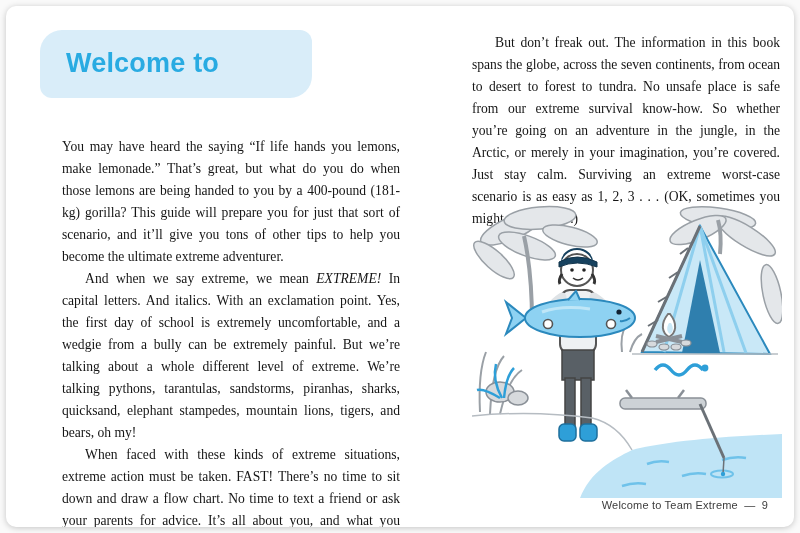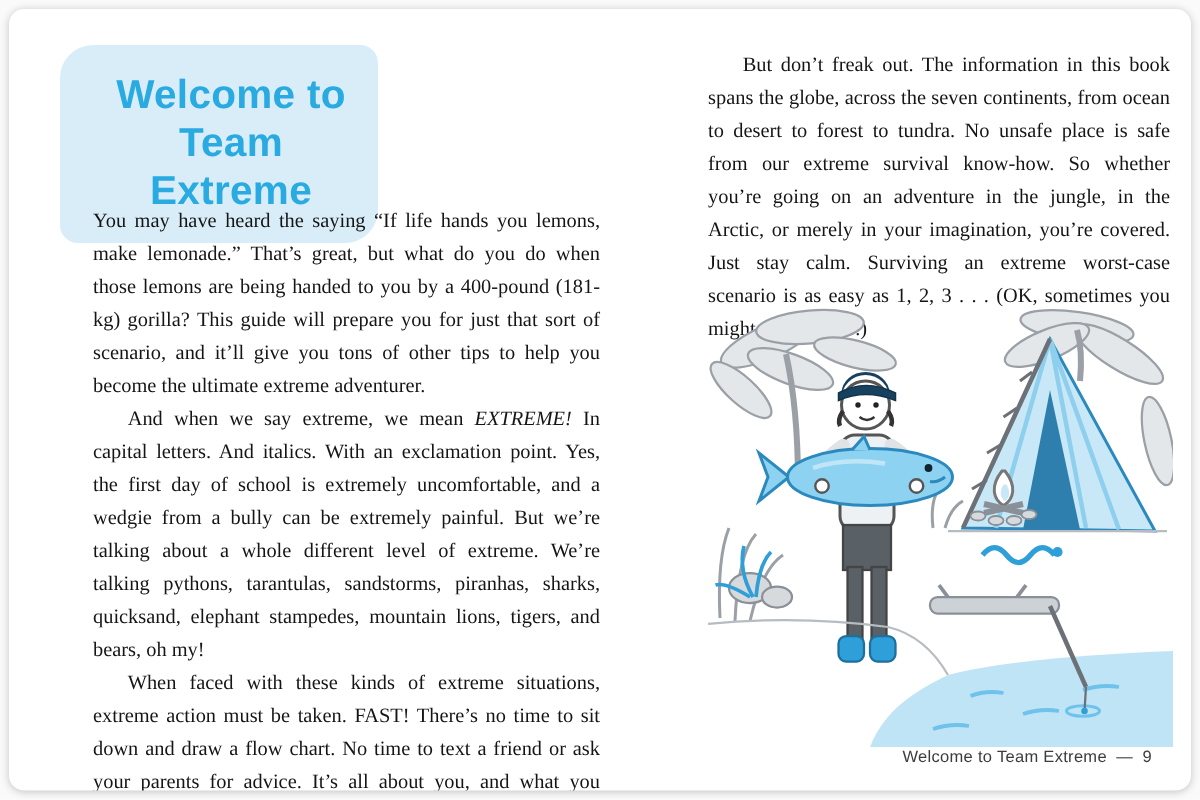--- a/index.html
+++ b/index.html
@@ -1,41 +1,40 @@
 <!DOCTYPE html>
 <html><head>
 <meta charset="utf-8">
 <style>
   html,body{margin:0;padding:0;background:#fafafa;}
   body{width:800px;height:533px;position:relative;font-family:"Liberation Serif",serif;}
   .spread{position:absolute;left:6px;top:6px;width:788px;height:521px;background:#fff;
           border-radius:10px;box-shadow:0 1px 6px rgba(0,0,0,.22);overflow:hidden;}
-  .title-block{position:absolute;left:34px;top:24px;width:212px;padding:18px 10px 18px 26px;
-          background:#d9edf9;border-radius:22px 12px 22px 12px;box-sizing:border-box;text-align:center;}
+  .title-block{position:absolute;left:34px;top:24px;width:272px;padding:18px 10px 18px 26px;
+          background:#d9edf9;border-radius:22px 12px 22px 12px;box-sizing:border-box;}
   .title-line{font-family:"Liberation Sans",sans-serif;font-weight:bold;font-size:27px;
           line-height:1.18;color:#29abe2;letter-spacing:.2px;}
   .left-body{position:absolute;left:56px;top:130px;width:338px;}
   .right-body{position:absolute;left:466px;top:26px;width:308px;}
   p.body-par{margin:0;font-size:13.6px;line-height:1.62;color:#151515;text-align:justify;}
   p.indent{text-indent:1.7em;}
   .illustration{position:absolute;left:466px;top:196px;width:310px;height:296px;}
   .footer{position:absolute;right:26px;bottom:16px;font-family:"Liberation Sans",sans-serif;
           font-size:11px;color:#3c3c3c;letter-spacing:.2px;}
   .footer span{margin-left:3px;}
   .footer span:first-child{margin-left:0;}
   em{}
 </style>
 </head>
 <body>
 
 <div class="spread">
 
   <div class="title-block">
     <div class="title-line">Welcome to</div>
-    <div class="title-line">Team Extreme</div>
   </div>
 
   <div class="left-body">
     <p class="body-par">You may have heard the saying “If life hands you lemons, make lemonade.” That’s great, but what do you do when those lemons are being handed to you by a 400-pound (181-kg) gorilla? This guide will prepare you for just that sort of scenario, and it’ll give you tons of other tips to help you become the ultimate extreme adventurer.</p>
     <p class="body-par indent"><span>And when we say extreme, we mean </span><em>EXTREME!</em><span> In capital letters. And italics. With an exclamation point. Yes, the first day of school is extremely uncomfortable, and a wedgie from a bully can be extremely painful. But we’re talking about a whole different level of extreme. We’re talking pythons, tarantulas, sandstorms, piranhas, sharks, quicksand, elephant stampedes, mountain lions, tigers, and bears, oh my!</span></p>
     <p class="body-par indent">When faced with these kinds of extreme situations, extreme action must be taken. FAST! There’s no time to sit down and draw a flow chart. No time to text a friend or ask your parents for advice. It’s all about you, and what you know, right then, right away.</p>
   </div>
 
   <div class="right-body">
     <p class="body-par indent">But don’t freak out. The information in this book spans the globe, across the seven continents, from ocean to desert to forest to tundra. No unsafe place is safe from our extreme survival know-how. So whether you’re going on an adventure in the jungle, in the Arctic, or merely in your imagination, you’re covered. Just stay calm. Surviving an extreme worst-case scenario is as easy as 1, 2, 3 . . . (OK, sometimes you might need 4, 5, 6.)</p>

